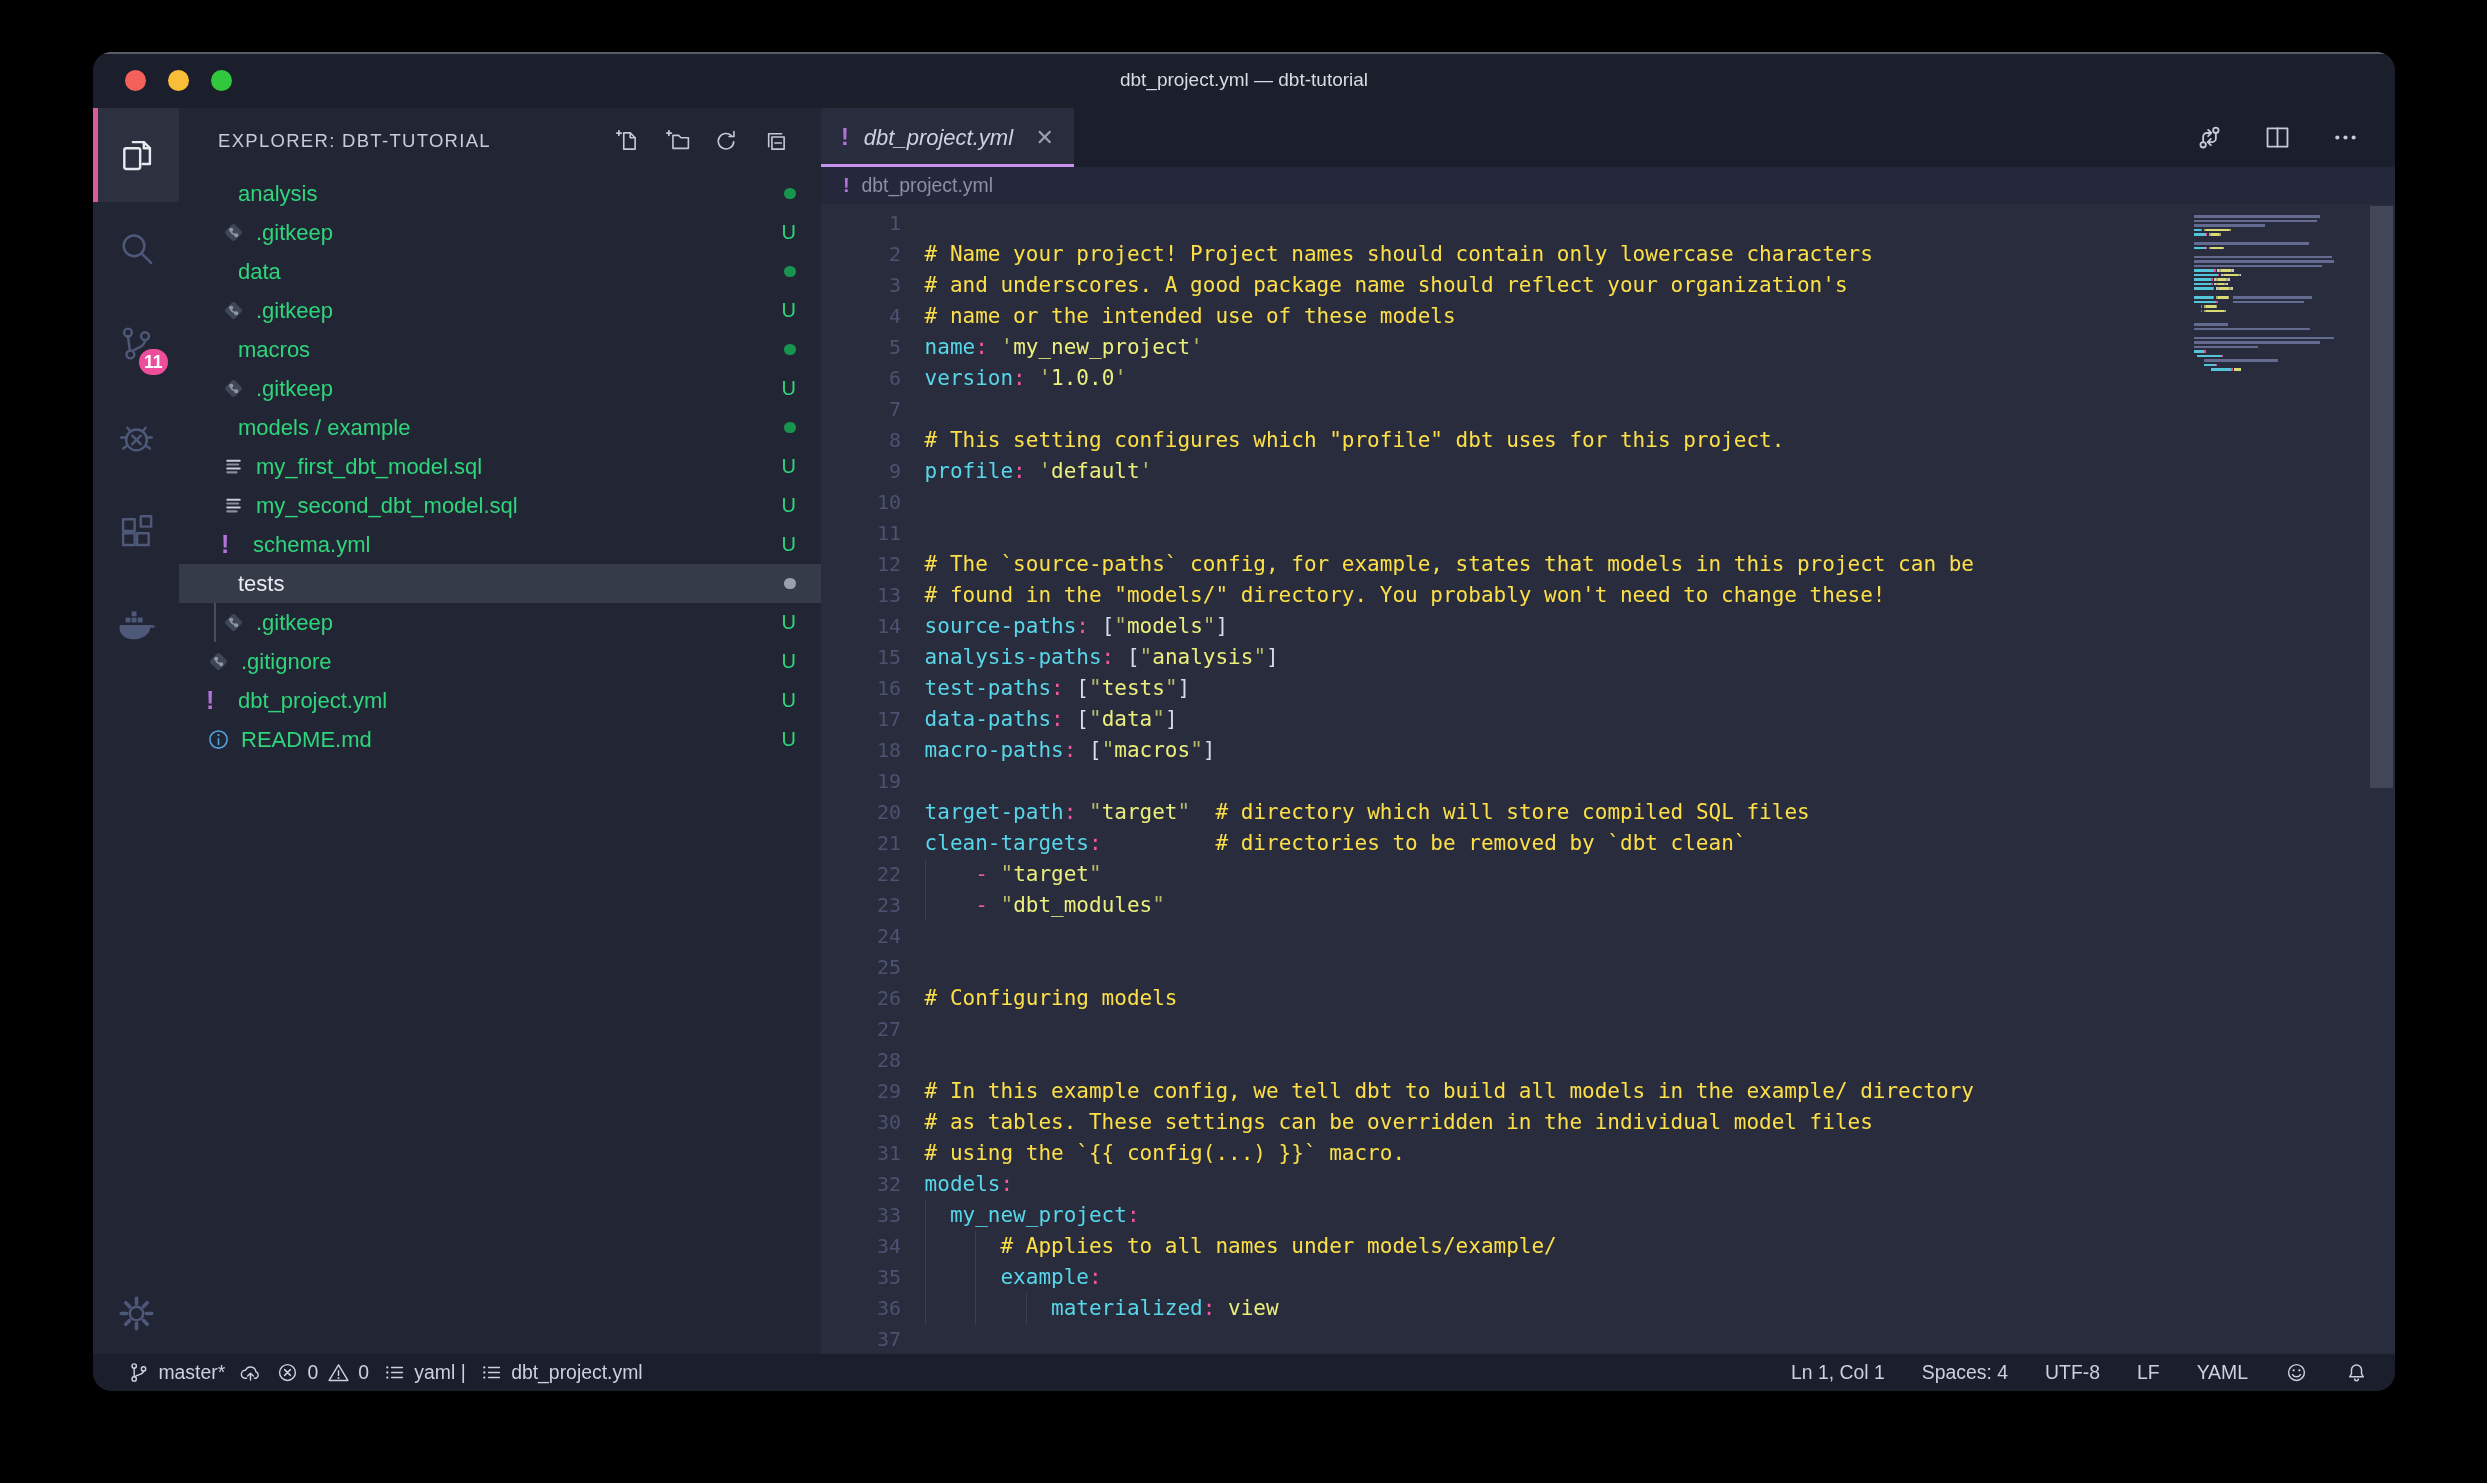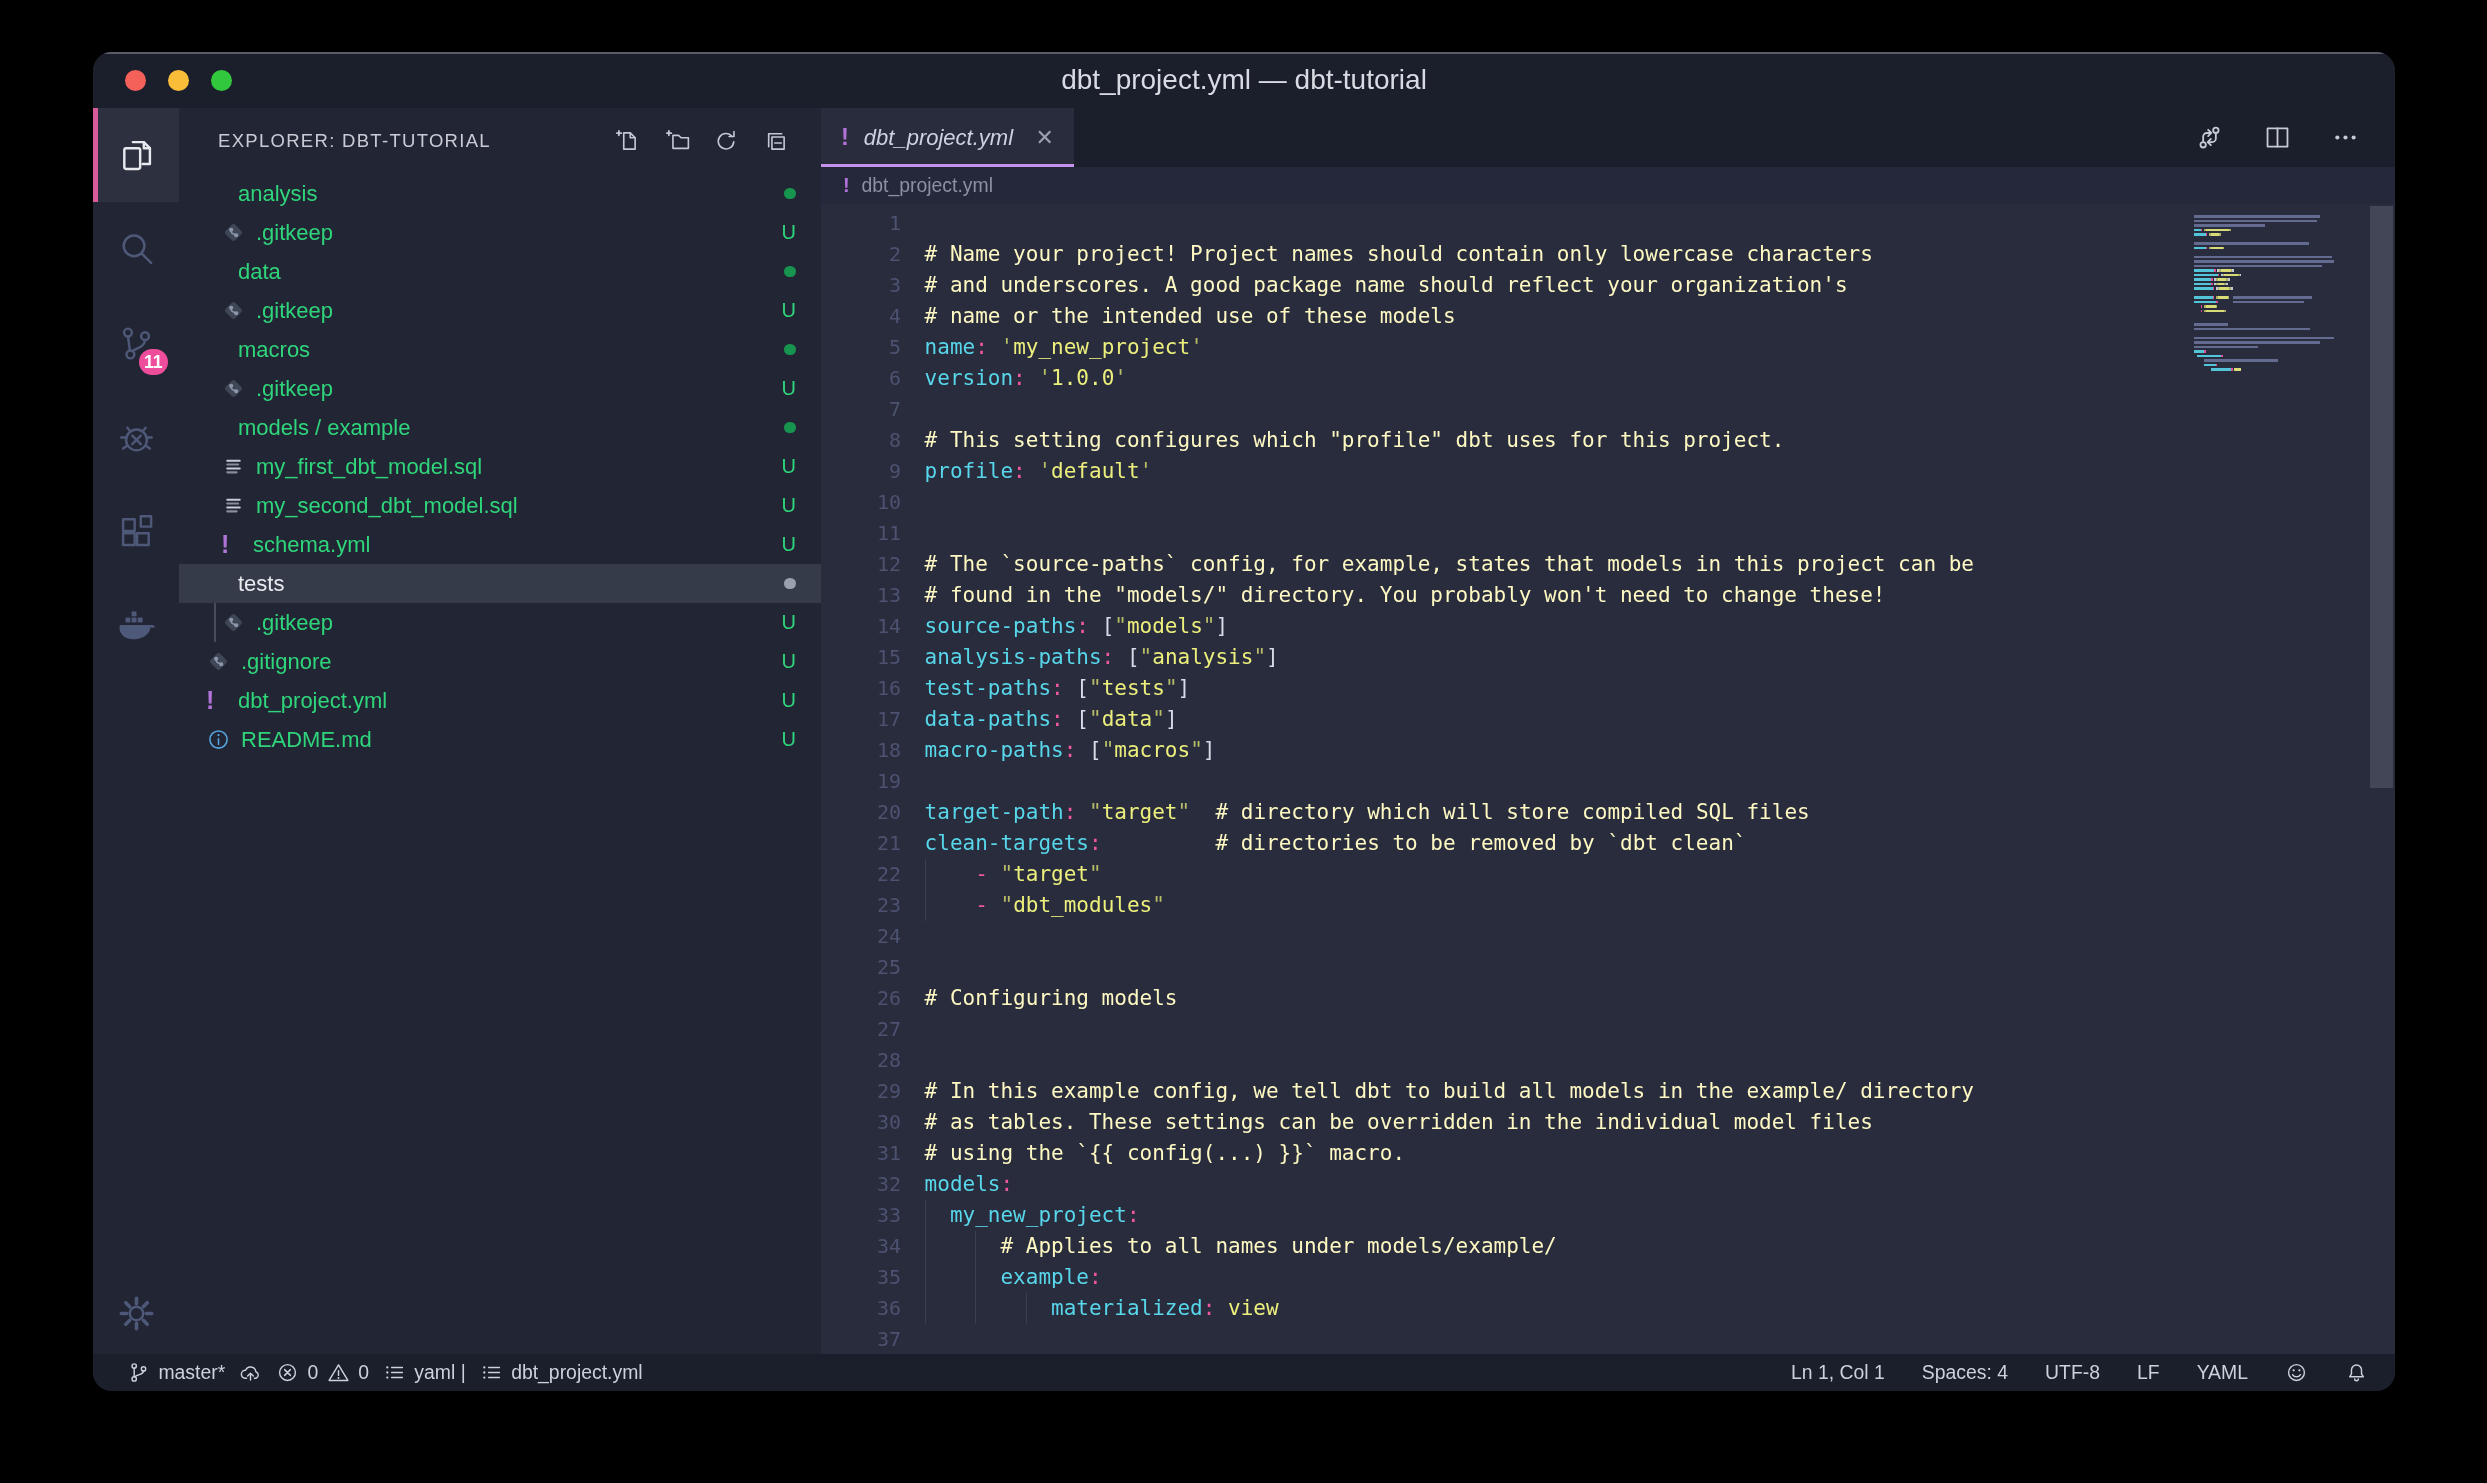--- a/index.html
+++ b/index.html
@@ -9,21 +9,21 @@
   .window{position:absolute;left:93px;top:52px;width:2302px;height:1339px;border-radius:18.5px;
           overflow:hidden;background:#1b1e2b;box-shadow:0 38px 118px rgba(0,0,0,.85);}
   .window::before{content:"";position:absolute;left:0;top:0;right:0;height:1.7px;
           background:rgba(255,255,255,.28);z-index:40;border-radius:18.5px 18.5px 0 0;}
 
   
   .titlebar{height:56px;display:flex;align-items:center;justify-content:center;position:relative;background:#1b1e2b;}
   .traffic{position:absolute;left:32px;top:0;height:100%;display:flex;align-items:center;gap:22px;}
   .light{width:21px;height:21px;border-radius:50%;}
   .light.red{background:#f4605a;}.light.yellow{background:#f9bd38;}.light.green{background:#31c83e;}
-  .win-title{font-size:28px;color:#d8dbe3;}
+  .win-title{font-size:19px;color:#d8dbe3;}
 
   
   .main{display:flex;height:1246px;}
 
   
   .activitybar{width:86px;background:#222533;display:flex;flex-direction:column;flex:none;}
   .act-item{height:94px;display:flex;align-items:center;justify-content:center;color:#4e5878;position:relative;cursor:pointer;}
   .act-item.active{background:#2c303f;color:#e8eaf0;}
   .act-item.active::before{content:"";position:absolute;left:0;top:0;width:5px;height:100%;background:#d95a9b;}
   .act-item svg{width:39px;height:39px;}
@@ -68,21 +68,21 @@
   .breadcrumbs{height:37px;background:#24283a;display:flex;align-items:center;padding-left:22px;gap:11.8px;flex:none;}
   .breadcrumbs .excl{font-size:20px;}
   .bc-label{color:#8b90a3;font-size:19.4px;}
 
   .code{flex:1;position:relative;overflow:hidden;font-family:"DejaVu Sans Mono",monospace;font-size:21px;}
   .code-inner{position:absolute;top:4.2px;left:0;right:0;}
   .cl{display:flex;height:31px;line-height:31px;white-space:pre;}
   .ln{width:80px;text-align:right;color:#4c5270;flex:none;font-size:20px;}
   .lc{padding-left:23.6px;position:relative;}
   .gd{position:absolute;top:0;bottom:0;width:0.8px;background:#3a3f55;}
-  .tk-c{color:#fef9c3}.tk-k{color:#58d6ea}.tk-p{color:#f2579f}.tk-q{color:#b9bd68}
+  .tk-c{color:#fde047}.tk-k{color:#58d6ea}.tk-p{color:#f2579f}.tk-q{color:#b9bd68}
   .tk-s{color:#ecef7c}.tk-b{color:#d7dbe8}.tk-w{color:#a6accd}
   .tk-l{color:#697399;text-decoration:underline;}
 
   .minimap{position:absolute;top:6.7px;right:49px;width:152px;}
   .mm-row{height:2.5px;margin-bottom:2px;display:flex;}
   .mm-row span{height:2.5px;display:block;opacity:.9;}
   .vscroll{position:absolute;top:1.7px;right:1.7px;width:23px;height:582px;background:rgba(160,166,182,.22);}
 
   
   .statusbar{height:37px;background:#1b1e2b;display:flex;align-items:center;

